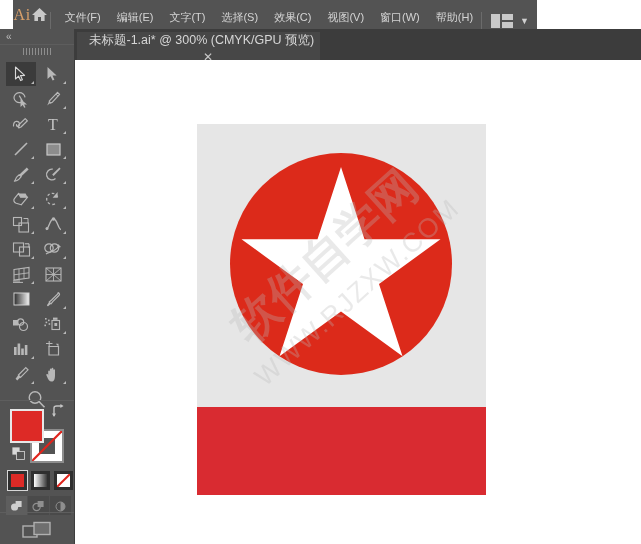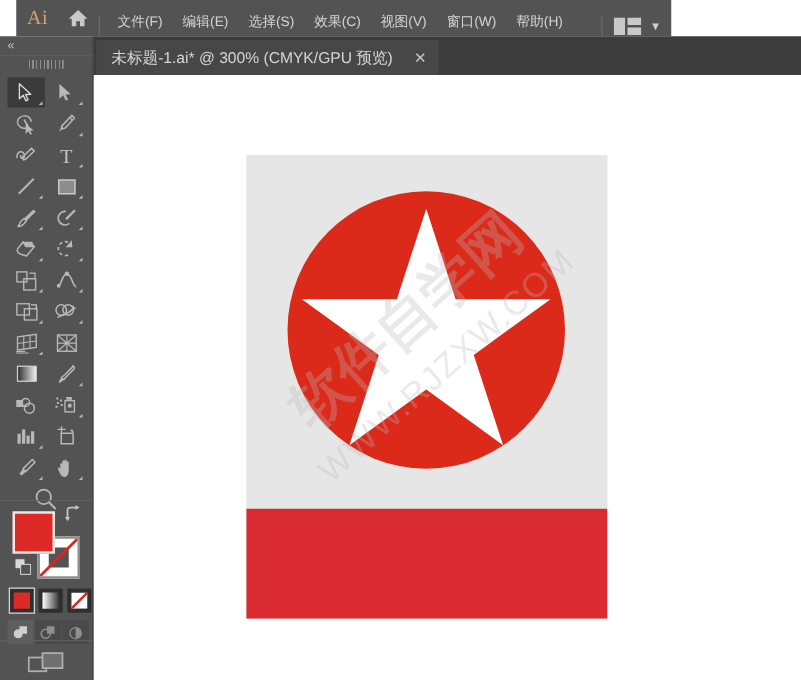--- a/index.html
+++ b/index.html
@@ -45,20 +45,21 @@
   
   .tabbar {
     position: absolute; left: 75px; top: 29px; width: 566px; height: 31px;
     background: #3c3c3c;
   }
   .tab {
     position: absolute; left: 2px; top: 3px; height: 28px;
     background: #474747;
     display: flex; align-items: center;
     padding: 0 6px 0 12px;
+    flex-direction: column;
   }
   .tab-label { color: #d6d6d6; font-size: 12.5px; white-space: nowrap; }
   .tab-close {
     margin-left: 13px; color: #c9c9c9; font-size: 12px; line-height: 1;
     padding: 2px 4px;
   }
 
   
   .toolpanel {
     position: absolute; left: 0; top: 29px; width: 75px; height: 515px;
@@ -181,20 +182,21 @@
     <div class="ai-logo">Ai</div>
     <div class="home-icon">
       <svg width="17" height="15" viewBox="0 0 17 15">
         <path d="M8.5 1 L16 8 L13.6 8 L13.6 14 L10 14 L10 10 L7 10 L7 14 L3.4 14 L3.4 8 L1 8 Z" fill="#c9c9c9"></path>
       </svg>
     </div>
     <div class="menu-sep"></div>
     <div class="menu-items">
       <div class="menu-item">文件(F)</div>
       <div class="menu-item">编辑(E)</div>
+      <div class="menu-item">文字(T)</div>
       <div class="menu-item">选择(S)</div>
       <div class="menu-item">效果(C)</div>
       <div class="menu-item">视图(V)</div>
       <div class="menu-item">窗口(W)</div>
       <div class="menu-item">帮助(H)</div>
     </div>
     <div class="menubar-right">
       <div class="ws-sep"></div>
       <div class="ws-icon">
         <svg width="22" height="14" viewBox="0 0 22 14">

